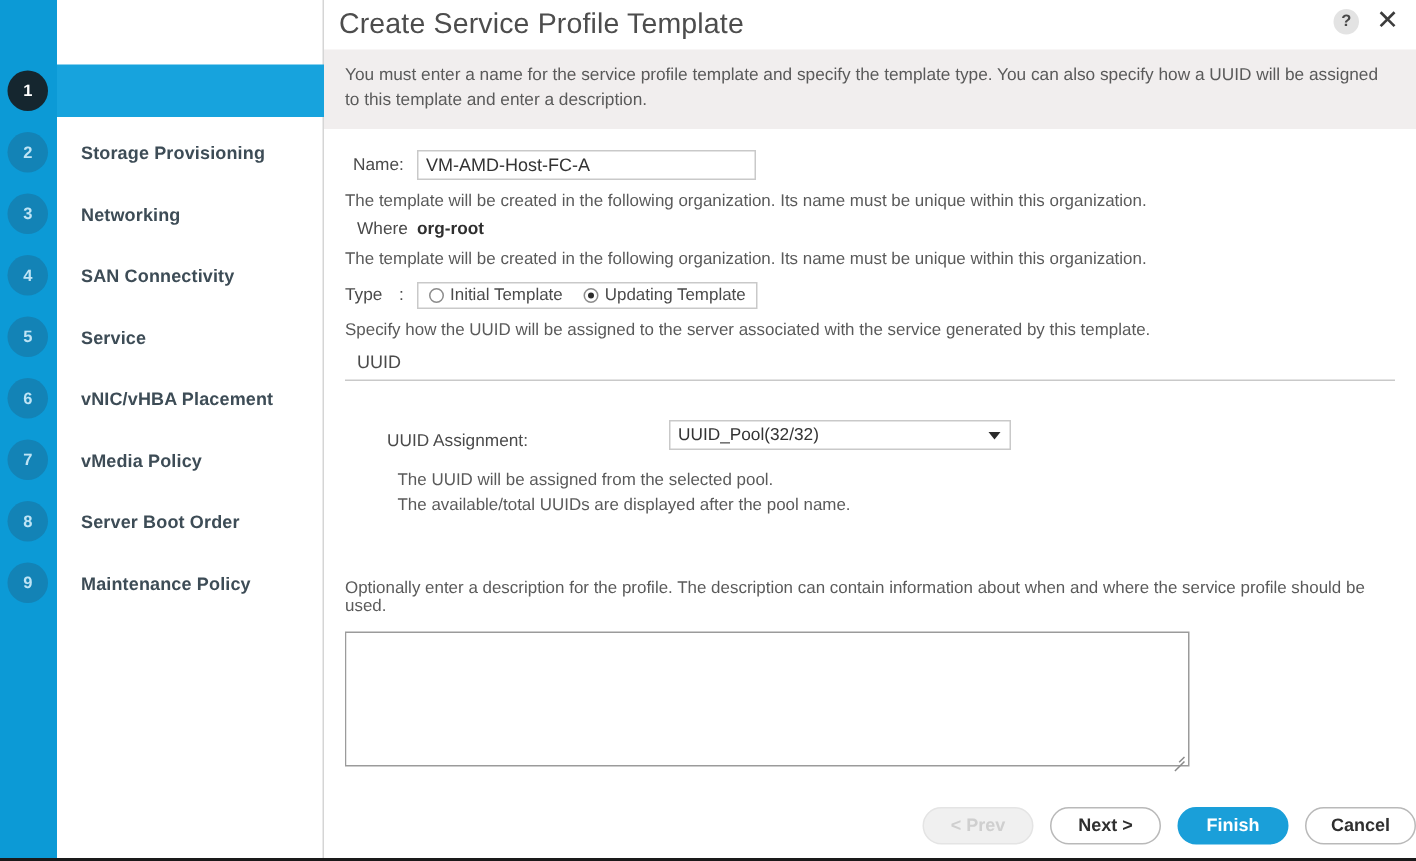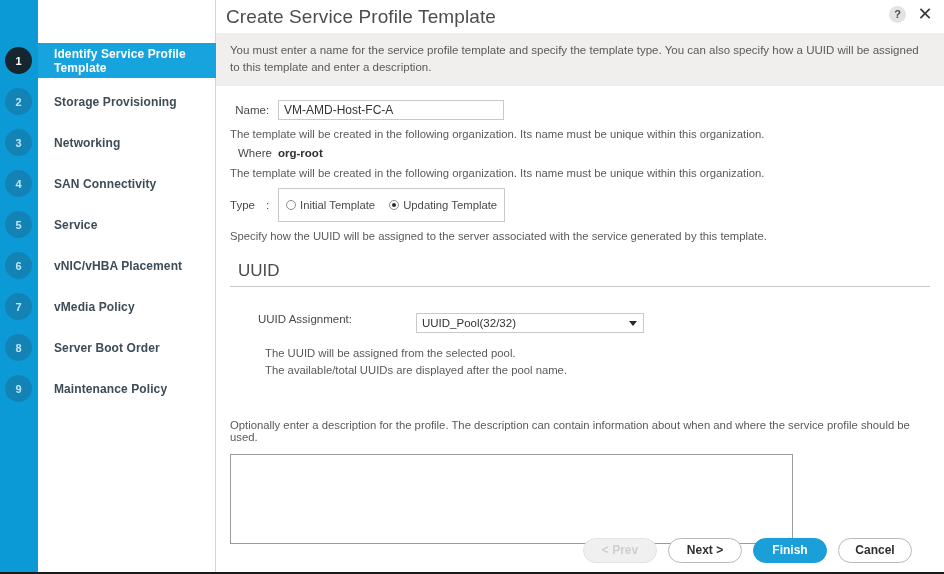--- a/index.html
+++ b/index.html
@@ -212,21 +212,21 @@
   }
 
   .row-type {
     margin-top: 6px;
     display: flex;
     align-items: center;
   }
   .lbl-type { width: 36px; }
   .radio-box {
     border: 1px solid #c9c9c9;
-    height: 34px;
+    height: 18px;
     display: flex;
     align-items: center;
     padding: 0 7px;
     gap: 14px;
     box-sizing: border-box;
   }
   .radio-opt {
     display: flex;
     align-items: center;
     gap: 4px;
@@ -251,36 +251,37 @@
     border-radius: 50%;
     background: #2b2b2b;
   }
   .radio-label {
     font-size: 11.3px;
     color: #4a4a4a;
     white-space: nowrap;
   }
 
   .section-head {
-    font-size: 17px;
+    font-size: 12px;
     color: #4a4a4a;
-    margin-top: 16px;
+    margin-top: 5px;
     padding-left: 8px;
   }
   .rule {
     height: 1px;
     background: #c9c9c9;
     margin-top: 5px;
   }
 
   .uuid-block { margin-top: 26px; }
   .row-uuid {
     display: flex;
-    align-items: flex-start;
+    align-items: flex-end;
     padding-left: 28px;
+    gap: 30px;
   }
   .lbl-uuid {
     width: 158px;
     font-size: 11.5px;
     color: #4a4a4a;
   }
   .select {
     position: relative;
     width: 228px;
     height: 20px;
@@ -351,21 +352,21 @@
   
   .footer {
     position: absolute;
     left: 0;
     right: 0;
     bottom: 0;
     height: 44px;
     display: flex;
     align-items: center;
     justify-content: flex-end;
-    padding-right: 32px;
+    padding-right: 0;
     gap: 11px;
     box-sizing: border-box;
   }
   .btn {
     min-width: 74px;
     height: 25px;
     border-radius: 13px;
     border: 1px solid #b9b9b9;
     background: #ffffff;
     color: #2f2f2f;
@@ -396,21 +397,20 @@
 
 <div id="app">
 
   <div class="sidebar">
     <div class="rail"></div>
     <div class="steps">
 
       <div class="step active">
         <div class="step-band"></div>
         <div class="step-badge">1</div>
-        <div class="step-label">Identify Service Profile Template</div>
       </div>
 
       <div class="step">
         <div class="step-band"></div>
         <div class="step-badge">2</div>
         <div class="step-label">Storage Provisioning</div>
       </div>
 
       <div class="step">
         <div class="step-band"></div>

